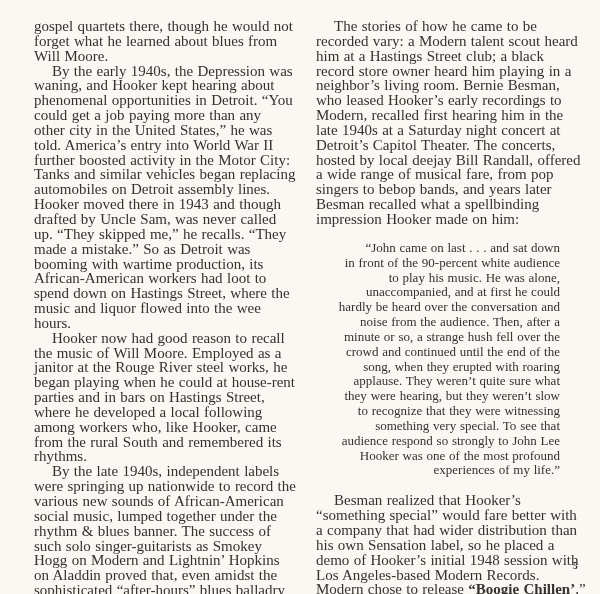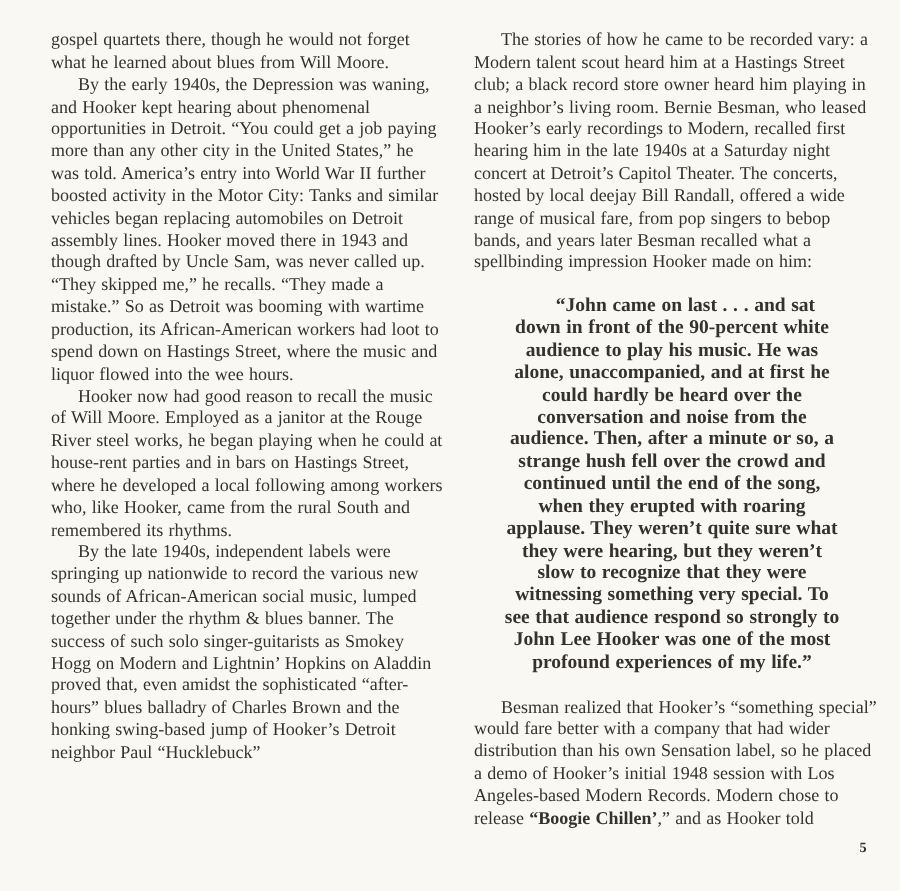--- a/index.html
+++ b/index.html
@@ -24,37 +24,36 @@
     top: 19px;
     left: 34px;
     width: 552px;
     display: flex;
     gap: 20px;
   }
   .col-left  { width: 262px; }
   .col-right { width: 270px; }
   .col p {
     margin: 0;
-    font-size: 12px;
+    font-size: 15px;
     line-height: 14.85px;
     text-align: left;
     text-indent: 18px;
     word-spacing: 0.04em;
   }
   .col p.first {
     text-indent: 0;
   }
   blockquote {
     margin: 14px 26px 15px 20px;
     font-size: 13px;
     line-height: 14.85px;
-    text-align: center;
+    text-align: right;
     text-indent: 18px;
     word-spacing: 0.04em;
-    font-weight: bold;
   }
   .pagenum {
     position: absolute;
     left: 573px;
     top: 561px;
     font-size: 9.5px;
     font-weight: bold;
     color: #35322e;
   }
   strong { font-weight: bold; }

